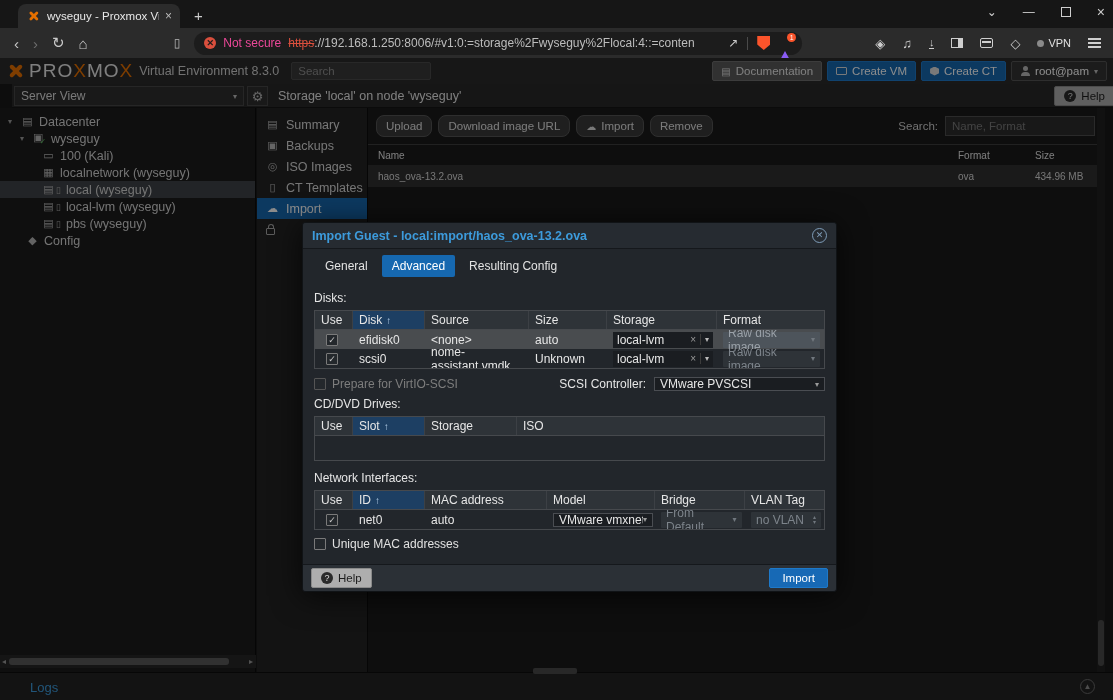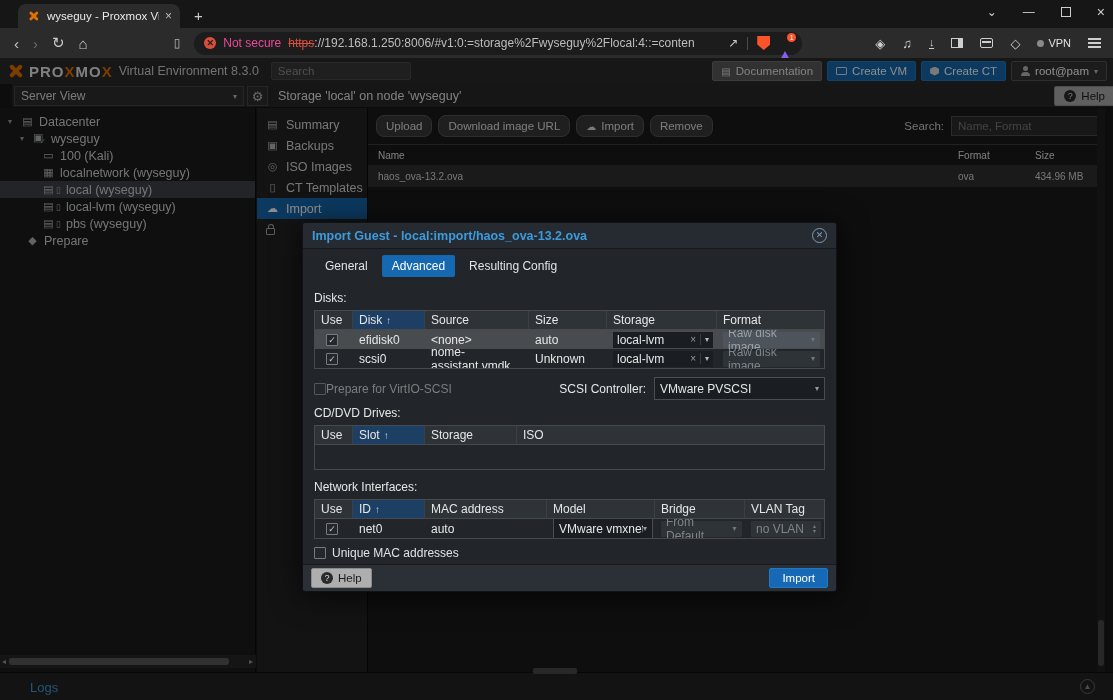--- a/index.html
+++ b/index.html
@@ -52,21 +52,21 @@
   #app { position:absolute; left:0; top:58px; width:1113px; height:642px; background:#191919; }
   #mask { position:absolute; inset:0; background:rgba(0,0,0,0.45); z-index:50; }
 
   #pve-top { position:absolute; left:0; top:0; width:100%; height:26px; background:#2a2a2a;
              display:flex; align-items:center; }
   .logo-x { position:relative; width:15px; height:14px; margin:0 6px 0 8px; }
   .logo-x::before,.logo-x::after { content:""; position:absolute; left:6px; top:-1px; width:4px; height:16px;
       background:#e57000; border-radius:2px; }
   .logo-x::before { transform:rotate(45deg); }
   .logo-x::after { transform:rotate(-45deg); }
-  .brand { font-size:15px; font-weight:bold; color:#e8e8e8; letter-spacing:1px; }
+  .brand { font-size:19px; font-weight:normal; color:#e8e8e8; letter-spacing:1px; }
   .brand .bx { color:#e57000; }
   .brand-sub { font-size:12.5px; color:#d0d0d0; margin-left:6px; }
   #pve-search { width:140px; height:18px; background:#3a3a3a; border:1px solid #4a4a4a; border-radius:2px;
       color:#ddd; font-size:11.5px; padding:0 6px; margin-left:12px; }
   #pve-search::placeholder { color:#8f8f8f; }
   .hdr-right { margin-left:auto; display:flex; gap:5px; margin-right:6px; }
   .pvebtn { height:20px; display:flex; align-items:center; gap:5px; padding:0 8px; border-radius:2px;
             font-size:11.5px; color:#fff; }
   .pvebtn.gray { background:#5a5a5a; border:1px solid #6e6e6e; color:#e8e8e8; }
   .pvebtn.blue { background:#1668b0; border:1px solid #1e79c9; }
@@ -115,21 +115,21 @@
   .mic { width:13px; font-size:11px; color:#b8b8b8; text-align:center; }
   .mitem.sel .mic { color:#fff; }
   .lock-ic { position:relative; width:9px; height:7px; border:1.2px solid #a8a8a8; border-radius:1px; margin-top:4px; }
   .lock-ic::before { content:""; position:absolute; left:1px; top:-5px; width:4px; height:4px;
       border:1.2px solid #a8a8a8; border-bottom:none; border-radius:3px 3px 0 0; }
 
   #content { position:absolute; left:368px; top:0; width:737px; height:100%; background:#1b1b1b; }
   #ctoolbar { display:flex; align-items:center; gap:6px; padding:7px 0 7px 8px; }
   .cbtn { display:flex; align-items:center; gap:5px; height:22px; padding:0 9px; background:#3a3a3a;
           border:1px solid #555; border-radius:8px; color:#e0e0e0; font-size:11.5px; }
-  .csearch { margin-left:auto; display:flex; align-items:center; gap:7px; margin-right:4px; }
+  .csearch { margin-left:auto; display:flex; align-items:center; gap:7px; margin-right:10px; }
   .csearch label { color:#cfcfcf; font-size:11.5px; }
   #csearch-input { width:150px; height:20px; background:#2d2d2d; border:1px solid #4e4e4e;
       color:#ddd; font-size:11.5px; padding:0 6px; }
   #csearch-input::placeholder { color:#7a7a7a; }
   #ctable { border-top:1px solid #3d3d3d; font-size:10px; color:#d8d8d8; }
   .crow { display:grid; grid-template-columns: 580px 77px 1fr; height:21px; align-items:center;
           border-bottom:1px solid #303030; }
   .crow > div { padding-left:10px; }
   .crow.hdr { color:#e4e4e4; }
   .crow.data { background:#313131; }
@@ -179,25 +179,25 @@
   .cb.dis { border-color:#555; }
   .field { display:flex; align-items:center; height:16px; background:#1a1d21; padding:0 4px;
            width:100%; margin-right:4px; }
   .field .fx { margin-left:auto; color:#9a9a9a; font-size:10px; padding:0 4px; }
   .field .fdiv { width:1px; height:11px; background:#3c3c3c; }
   .field .chev { padding-left:4px; }
   .combo-dis { display:flex; align-items:center; height:16px; padding:0 5px; width:96%; border-radius:1px; }
   .combo-dis .chev { margin-left:auto; color:#70777e; }
   .dis1 { background:#4d545b; color:#9aa1a8; }
   .dis2 { background:#2e3338; color:#7d848b; }
-  .combo { display:flex; align-items:center; height:23px; background:#1a1d21; border:1px solid #4a4d52;
+  .combo { display:flex; align-items:center; height:14px; background:#1a1d21; border:1px solid #4a4d52;
            padding:0 5px; }
   .combo .chev { margin-left:auto; color:#9a9a9a; }
   .mid-row { display:flex; align-items:center; margin:8px 0 6px 0; }
-  .dis-label { color:#7d7d7d; margin-left:0; }
+  .dis-label { color:#7d7d7d; margin-left:6px; }
   .scsi { margin-left:auto; display:flex; align-items:center; gap:8px; }
   .scsi .combo { width:171px; }
   .spinner { margin-left:auto; display:flex; flex-direction:column; line-height:5px; font-size:6px; color:#70777e; }
   .chk-row { display:flex; align-items:center; margin-top:7px; }
   .chk-row span.lbl { margin-left:6px; color:#e2e2e2; }
   #dlg-footer { position:absolute; left:0; bottom:0; width:100%; height:27px; background:#2b3036;
       border-top:1px solid #15181c; border-radius:0 0 3px 3px; display:flex; align-items:center; padding:0 8px; }
   #dlg-import { margin-left:auto; background:#1769b5; border:1px solid #1e79c9; color:#fff;
       height:20px; padding:0 12px; border-radius:2px; font-size:11.5px; display:flex; align-items:center; }
 </style>
@@ -331,21 +331,21 @@
           <span class="tic2">▯</span>
         <span>local-lvm (wyseguy)</span>
       </div>
       <div class="trow" style="padding-left:42px;">
         <span class="tic">▤</span>
           <span class="tic2">▯</span>
         <span>pbs (wyseguy)</span>
       </div>
       <div class="trow" style="padding-left:26px;">
         <span class="tic">◆</span>
-        <span>Prepare</span>
+        <span>Config</span>
       </div>
       <div id="hscroll">
         <span class="harrow" style="left:2px;">◂</span>
         <div id="hthumb"></div>
         <span class="harrow" style="right:3px;">▸</span>
       </div>
     </div>
 
     <div id="menu">
       <div class="mitem">

